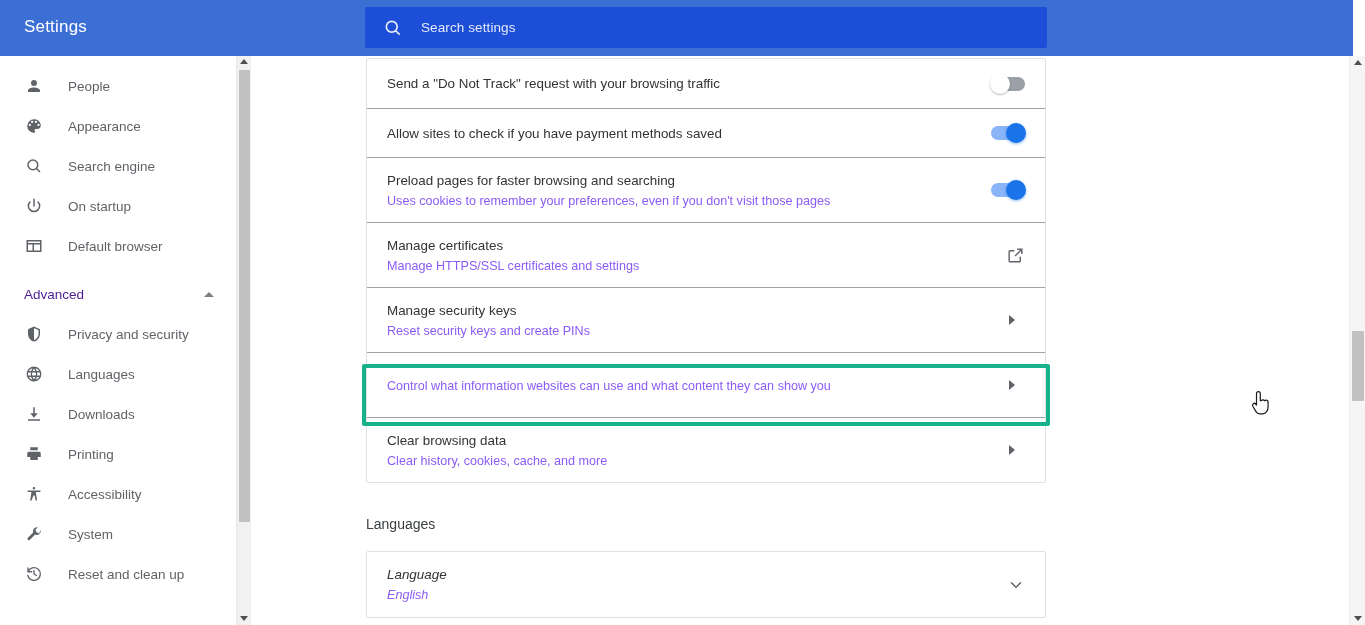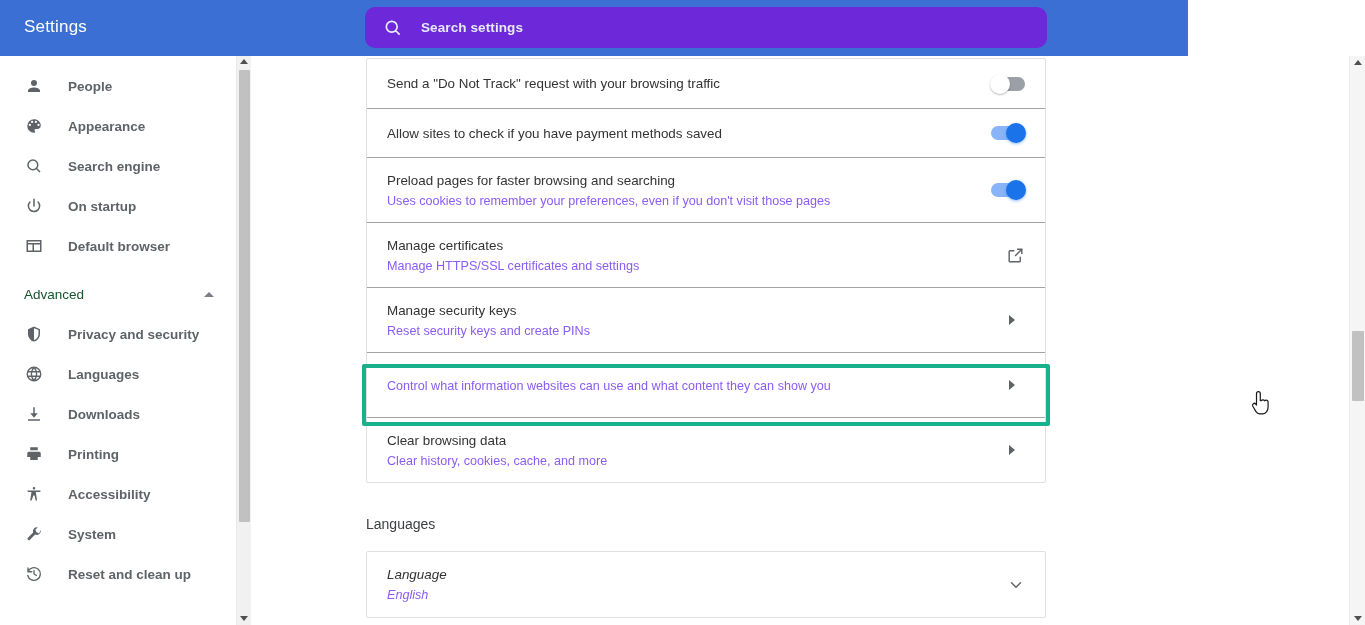--- a/index.html
+++ b/index.html
@@ -9,43 +9,42 @@
     overflow: hidden;
     background: #ffffff;
     font-family: "Liberation Sans", sans-serif;
     -webkit-font-smoothing: antialiased;
   }
 
   
   .header {
     position: absolute;
     top: 0; left: 0;
-    width: 1188px; height: 56px;
+    width: 1353px; height: 56px;
     background: #3b6fd4;
     display: flex;
     align-items: center;
     z-index: 30;
     text-align: right;
   }
   .header-title {
     position: absolute;
     left: 24px; top: 17px;
     font-size: 17px;
     color: #ffffff;
     letter-spacing: .2px;
   }
   .search-box {
     position: absolute;
     left: 365px; top: 7px;
     width: 682px; height: 41px;
-    background: #6d28d9;
-    border-radius: 10px;
+    background: #1d4ed8;
+    border-radius: 2px;
     display: flex;
     align-items: center;
-    font-weight: bold;
   }
   .search-icon {
     width: 20px; height: 20px;
     margin-left: 18px;
     flex: 0 0 auto;
   }
   .search-icon svg { display: block; }
   .search-input-text {
     margin-left: 18px;
     font-size: 13.5px;
@@ -69,21 +68,20 @@
     background: #ffffff;
     overflow: hidden;
   }
   .nav-list { padding-top: 10px; }
   .nav-item {
     display: flex;
     align-items: center;
     height: 40px;
     padding-left: 24px;
     cursor: pointer;
-    font-weight: bold;
   }
   .nav-icon {
     width: 20px; height: 20px;
     flex: 0 0 20px;
     color: #5f6368;
     display: flex; align-items: center; justify-content: center;
   }
   .nav-icon svg { display: block; fill: #5f6368; }
   .nav-label {
     margin-left: 24px;
@@ -95,21 +93,21 @@
     display: flex;
     align-items: center;
     height: 40px;
     padding-left: 24px;
     padding-right: 22px;
     margin-top: 8px;
     cursor: pointer;
   }
   .nav-section-label {
     font-size: 13.5px;
-    color: #14532d;
+    color: #4c1d95;
     flex: 1 1 auto;
   }
   .caret-up {
     width: 0; height: 0;
     border-left: 5px solid transparent;
     border-right: 5px solid transparent;
     border-bottom: 5px solid #7b7f84;
   }
 
   

